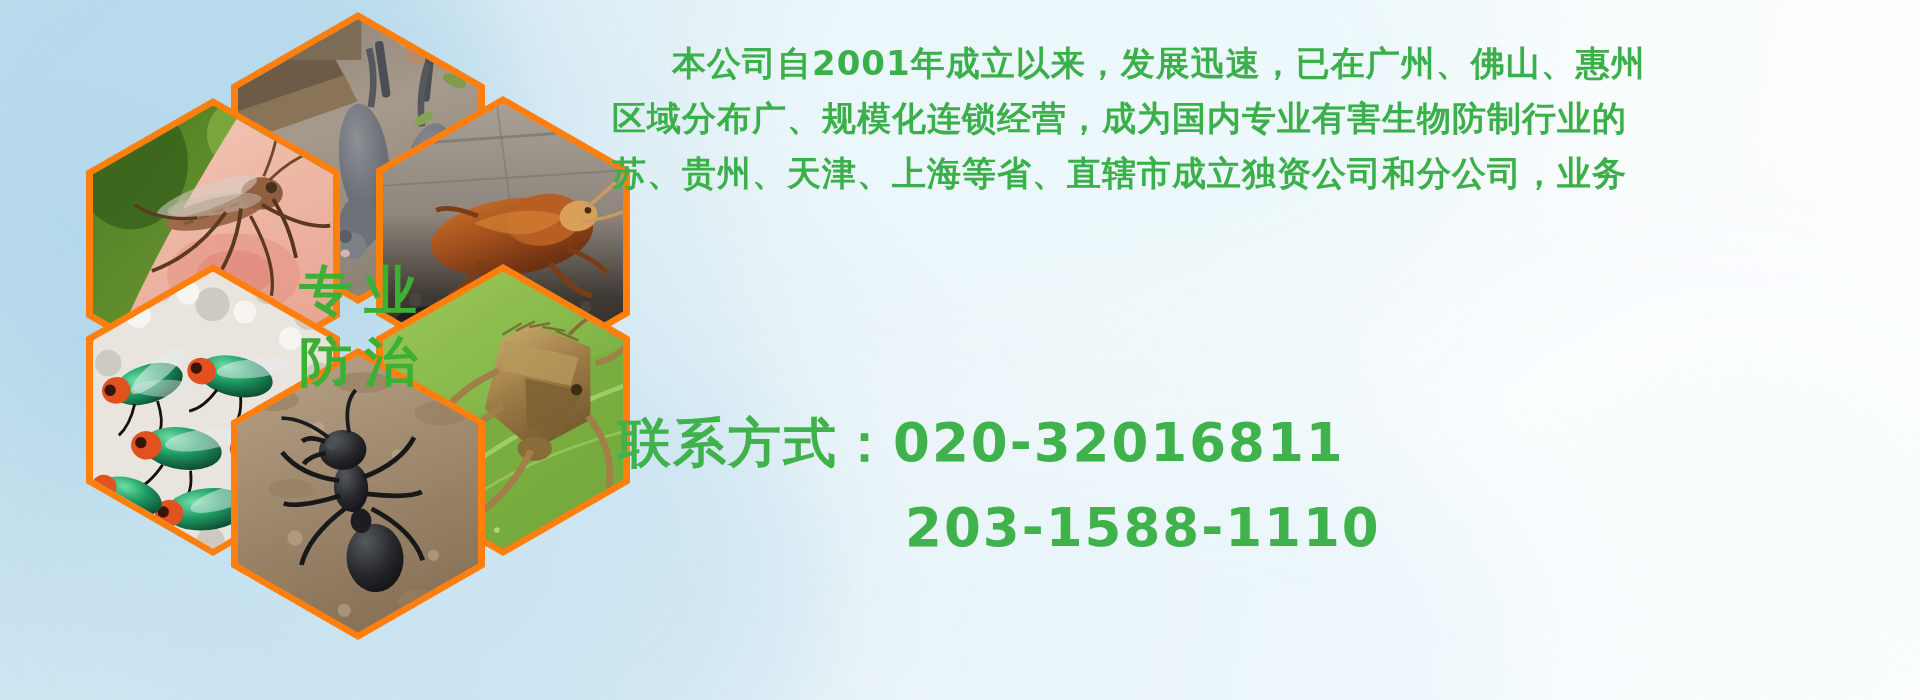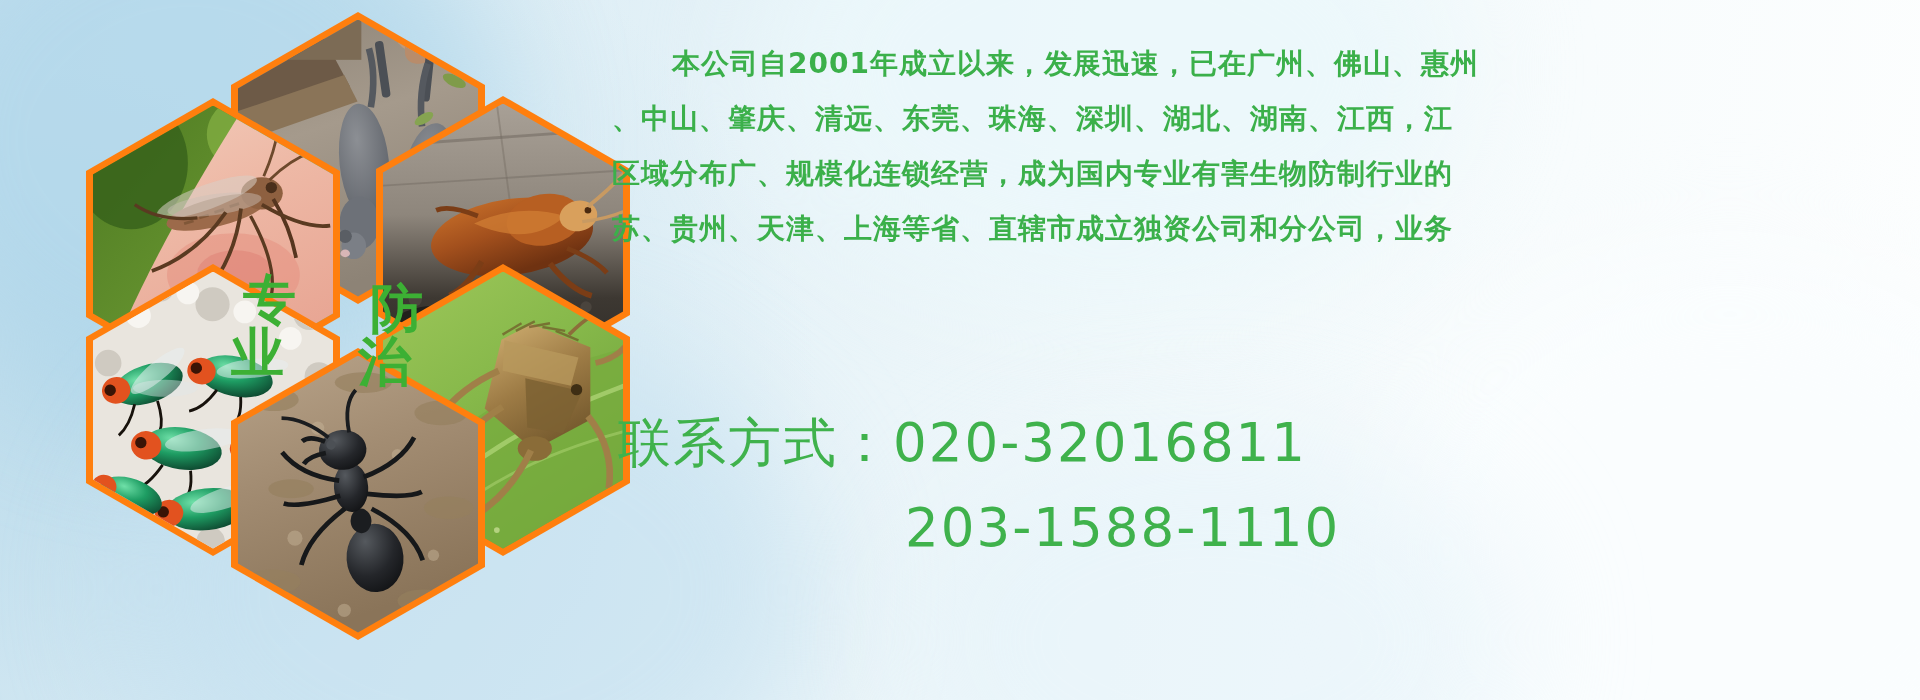--- a/index.html
+++ b/index.html
@@ -34,43 +34,43 @@
     width:calc(100% - 13px);height:calc(100% - 15px);
     clip-path:polygon(50% 0%,100% 25%,100% 75%,50% 100%,0% 75%,0% 25%);
     overflow:hidden;position:relative;
   }
   .hex .inner .art{position:absolute;inset:0;}
 
   .hex.center{background:transparent;}
   .hex.center .inner{
     width:100%;height:100%;
     background:transparent;
-    display:flex;flex-direction:row;align-items:center;justify-content:center;
+    display:flex;flex-direction:column;align-items:center;justify-content:center;
   }
   .ctxt{
     color:#3cb034;font-weight:bold;letter-spacing:12px;
     font-size:53px;line-height:1.0;text-indent:12px;
     font-family:"DejaVu Sans","Liberation Sans",sans-serif;
   }
   .ctxt.l2{margin-top:18px;}
 
   
   #body-copy{
     position:absolute;left:612px;top:36px;width:1280px;
     color:#3bb04a;
-    font-size:28px;line-height:55px;font-weight:600;
+    font-size:34px;line-height:55px;font-weight:600;
     letter-spacing:1px;
     font-family:"DejaVu Sans","Liberation Sans",sans-serif;
   }
   #body-copy .ln{white-space:nowrap;}
   #body-copy .ln.first{text-indent:60px;}
 
   #contact{
     position:absolute;left:618px;top:400px;width:1260px;
-    color:#3fb24c;font-weight:normal;
+    color:#3fb24c;font-weight:bold;
     font-size:53px;line-height:85px;letter-spacing:2px;
     font-family:"DejaVu Sans","Liberation Sans",sans-serif;
   }
   #contact .c2{padding-left:287px;}
 </style>
 </head>
 <body>
 
 <div id="banner">
 
@@ -437,21 +437,20 @@
       <div class="inner">
         <div class="ctxt l1">专业</div>
         <div class="ctxt l2">防治</div>
       </div>
     </div>
 
   </div>
 
   <div id="body-copy">
     <div class="ln first">本公司自2001年成立以来，发展迅速，已在广州、佛山、惠州</div>
-    <div class="ln">、中山、肇庆、清远、东莞、珠海、深圳、湖北、湖南、江西，江</div>
     <div class="ln">区域分布广、规模化连锁经营，成为国内专业有害生物防制行业的</div>
     <div class="ln">苏、贵州、天津、上海等省、直辖市成立独资公司和分公司，业务</div>
   </div>
 
   <div id="contact">
     <div class="c1">联系方式：020-32016811</div>
     <div class="c2">203-1588-1110</div>
   </div>
 
 </div>

